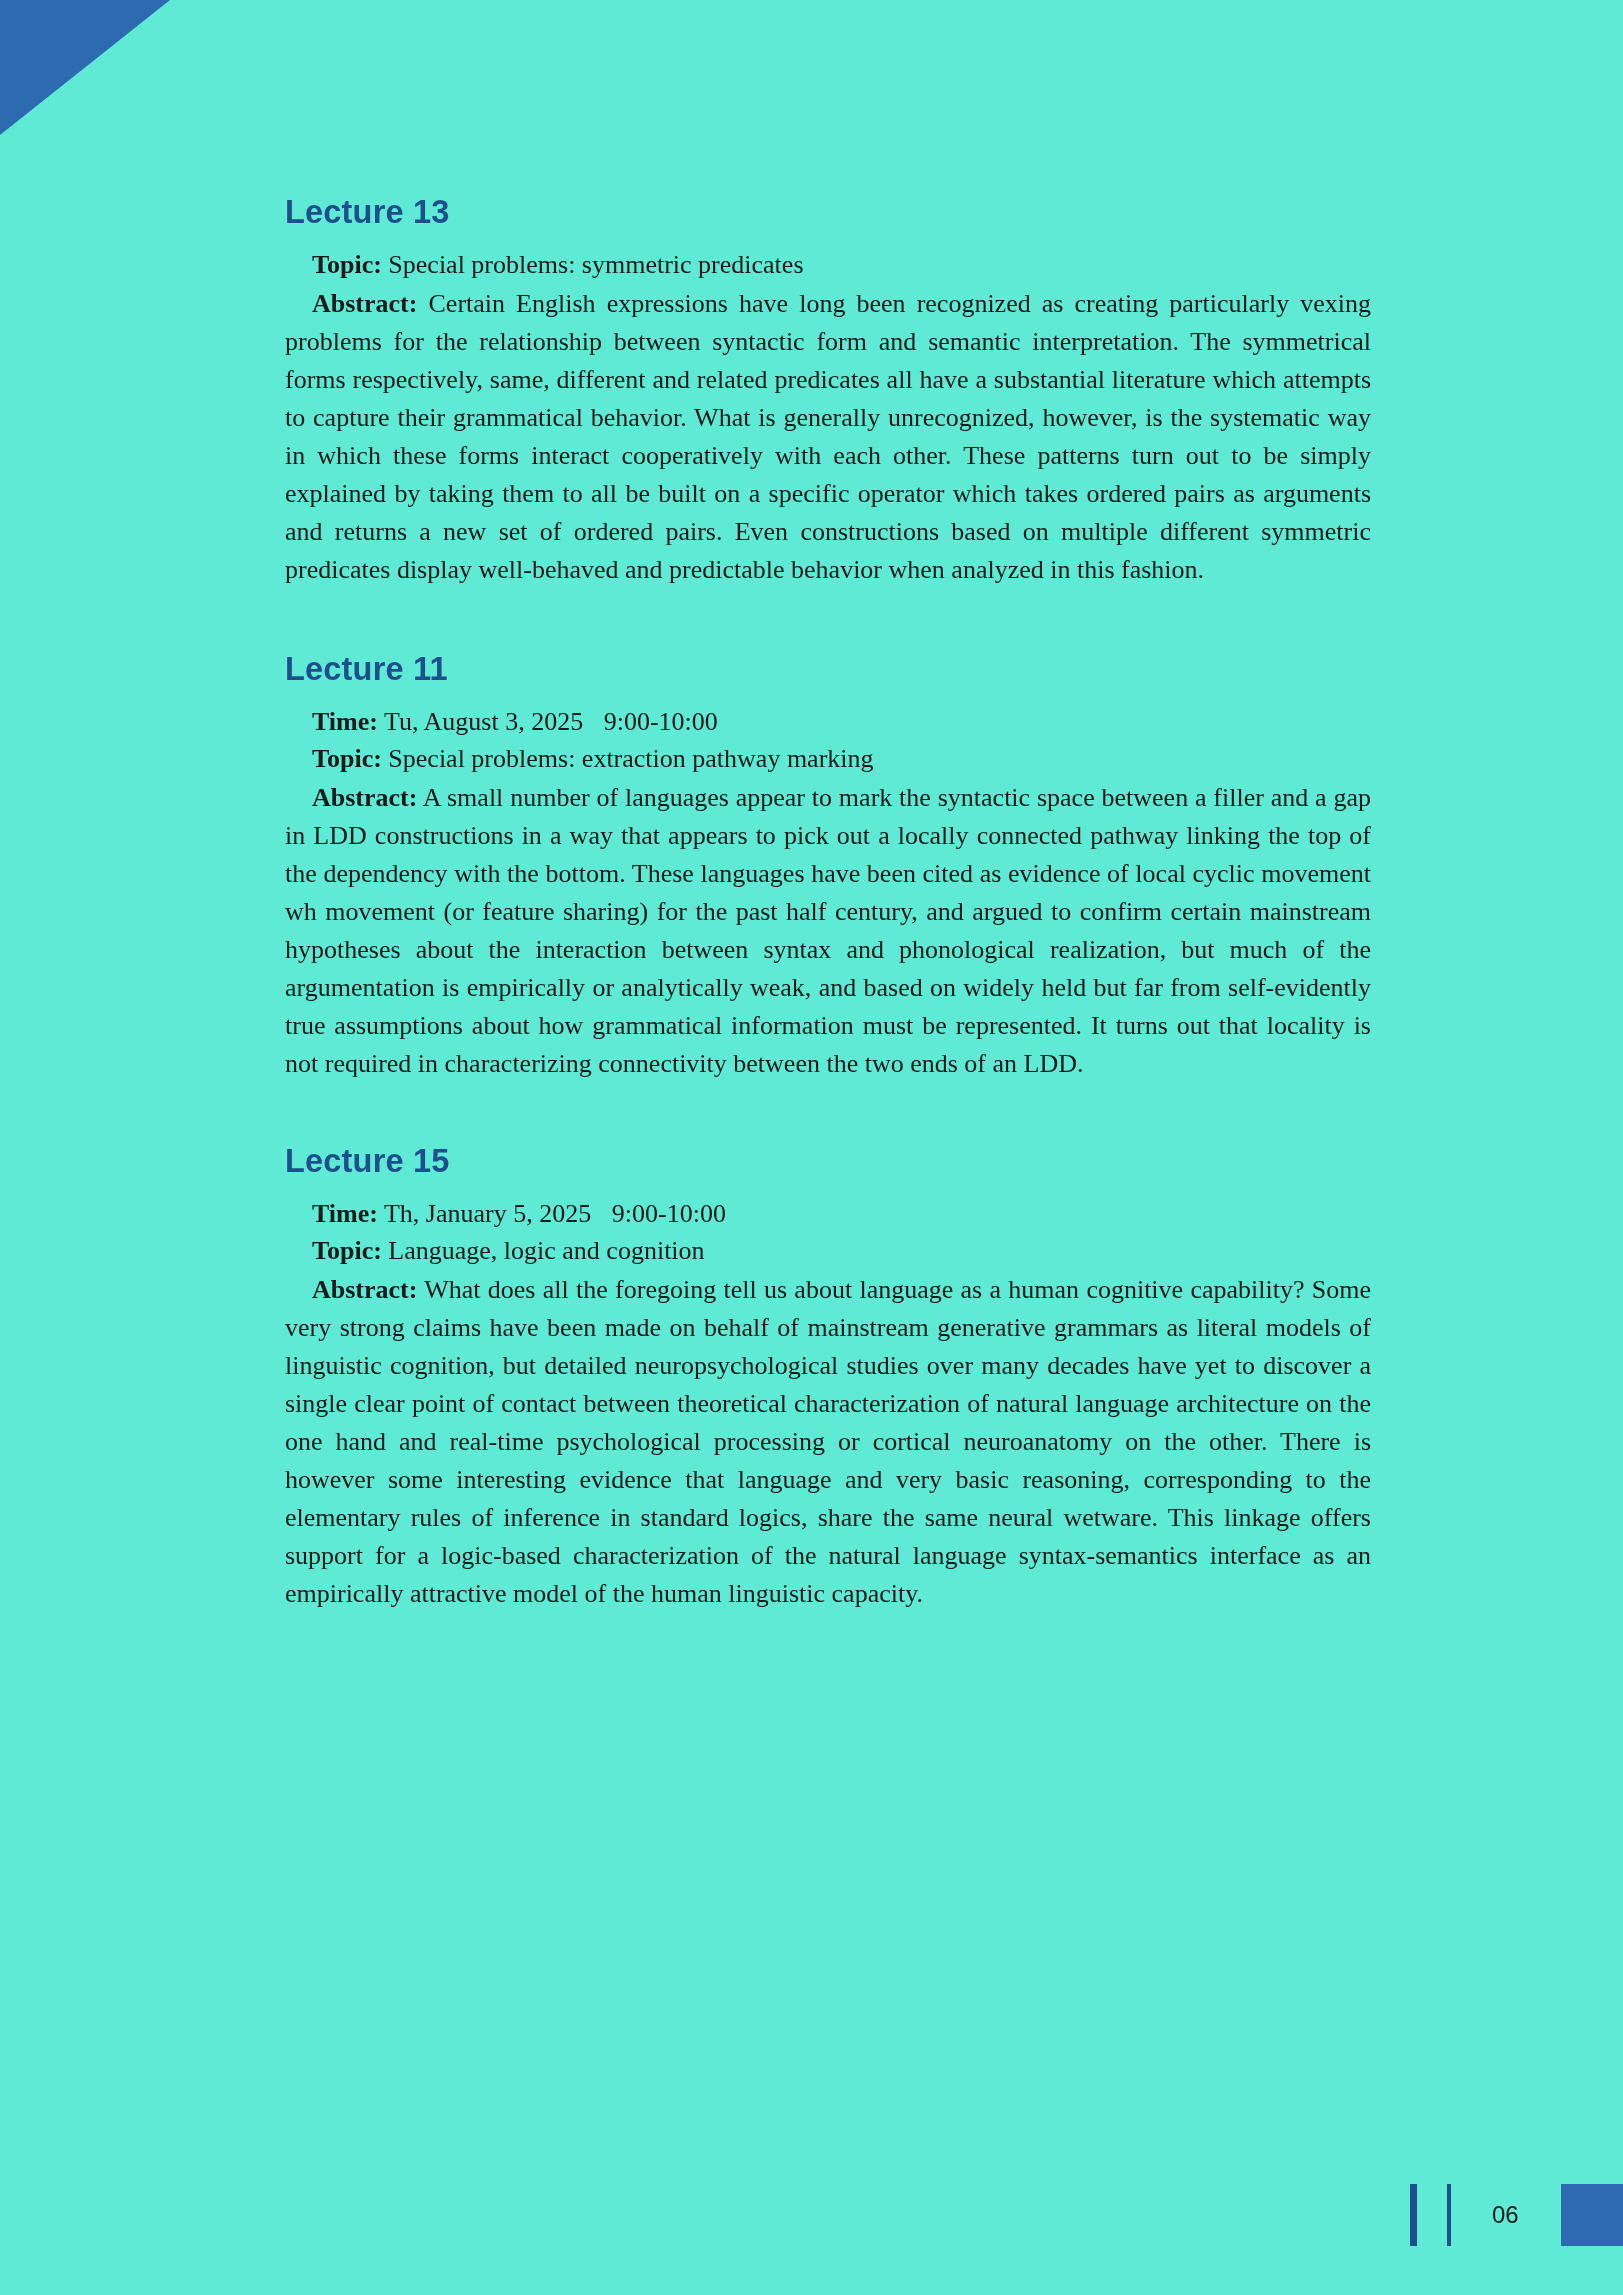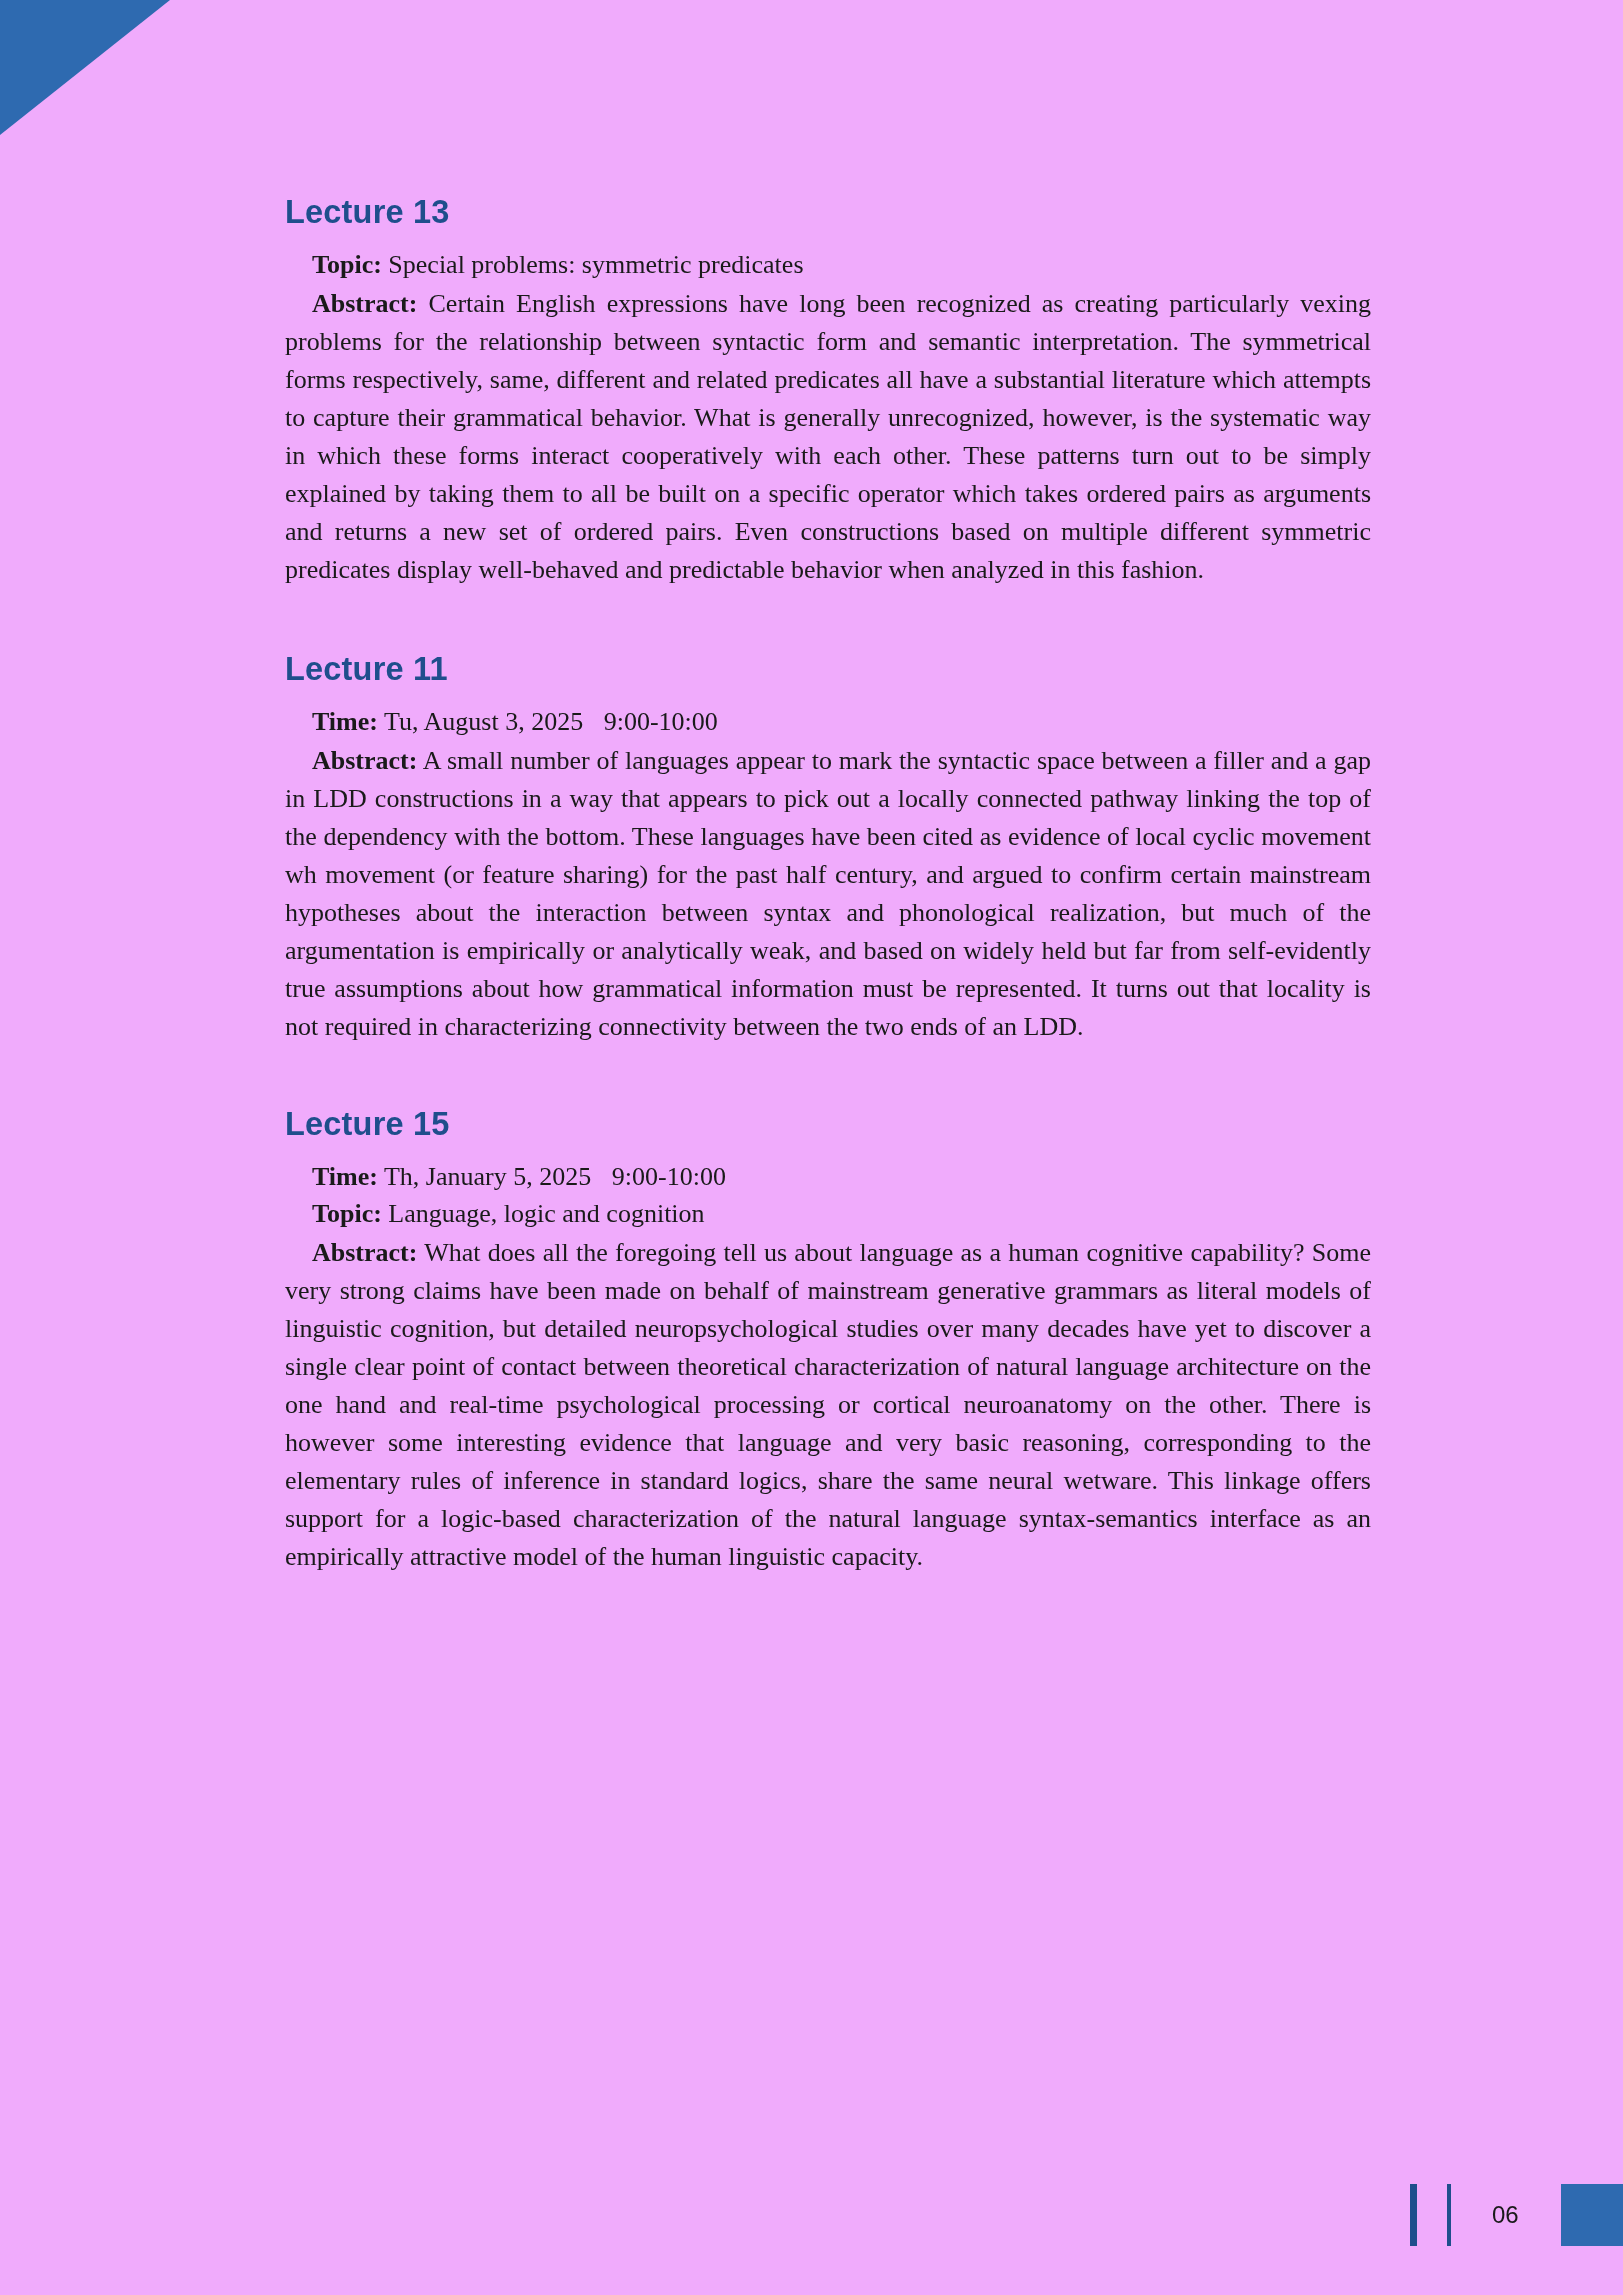--- a/index.html
+++ b/index.html
@@ -7,21 +7,21 @@
     padding: 0;
   }
   body {
     background: #ffffff;
     font-family: "Liberation Serif", serif;
   }
   .page {
     position: relative;
     width: 1623px;
     height: 2295px;
-    background: #f0abfc;
+    background: #5eead4;
     overflow: hidden;
     box-sizing: border-box;
   }
   
   .corner-triangle {
     position: absolute;
     top: 0;
     left: 0;
     width: 0;
     height: 0;
@@ -124,20 +124,24 @@
         <span class="label">Abstract:</span><span> Certain English expressions have long been recognized as creating particularly vexing problems for the relationship between syntactic form and semantic interpretation. The symmetrical forms respectively, same, different and related predicates all have a substantial literature which attempts to capture their grammatical behavior. What is generally unrecognized, however, is the systematic way in which these forms interact cooperatively with each other. These patterns turn out to be simply explained by taking them to all be built on a specific operator which takes ordered pairs as arguments and returns a new set of ordered pairs. Even constructions based on multiple different symmetric predicates display well-behaved and predictable behavior when analyzed in this fashion.</span>
       </p>
     </section>
 
     <section class="lecture-block block-gap-2">
       <h2 class="lecture-heading">Lecture 11</h2>
       <p class="meta-line">
         <span class="label">Time:</span>
         <span class="time-value"><span>Tu, August 3, 2025</span><span class="gap"></span><span>9:00-10:00</span></span>
       </p>
+      <p class="meta-line">
+        <span class="label">Topic:</span>
+        <span>Special problems: extraction pathway marking</span>
+      </p>
       <p class="abstract">
         <span class="label">Abstract:</span><span> A small number of languages appear to mark the syntactic space between a filler and a gap in LDD constructions in a way that appears to pick out a locally connected pathway linking the top of the dependency with the bottom. These languages have been cited as evidence of local cyclic movement wh movement (or feature sharing) for the past half century, and argued to confirm certain mainstream hypotheses about the interaction between syntax and phonological realization, but much of the argumentation is empirically or analytically weak, and based on widely held but far from self-evidently true assumptions about how grammatical information must be represented. It turns out that locality is not required in characterizing connectivity between the two ends of an LDD.</span>
       </p>
     </section>
 
     <section class="lecture-block">
       <h2 class="lecture-heading">Lecture 15</h2>
       <p class="meta-line">
         <span class="label">Time:</span>
         <span class="time-value"><span>Th, January 5, 2025</span><span class="gap"></span><span>9:00-10:00</span></span>

